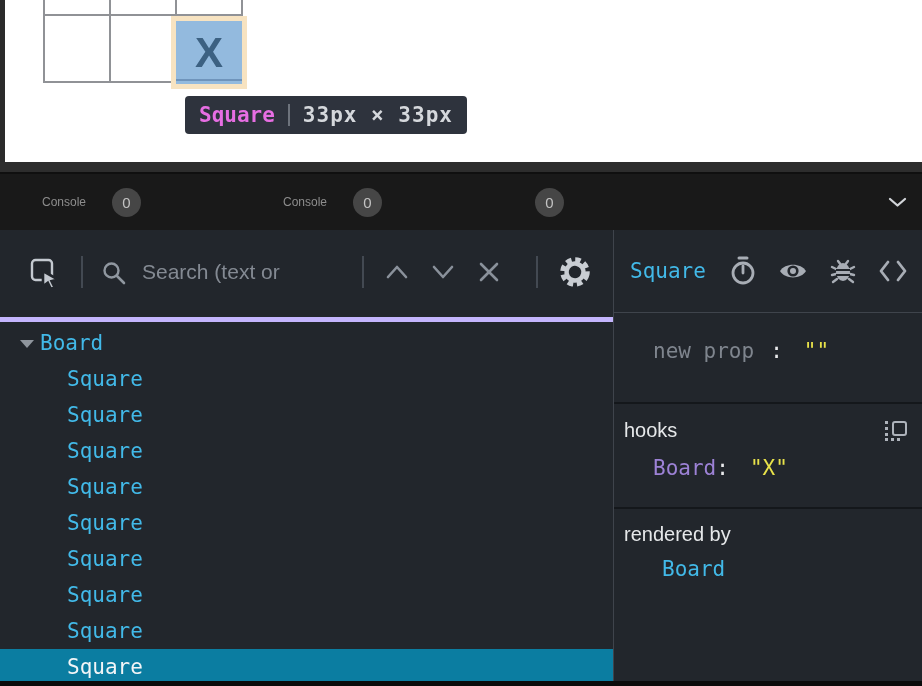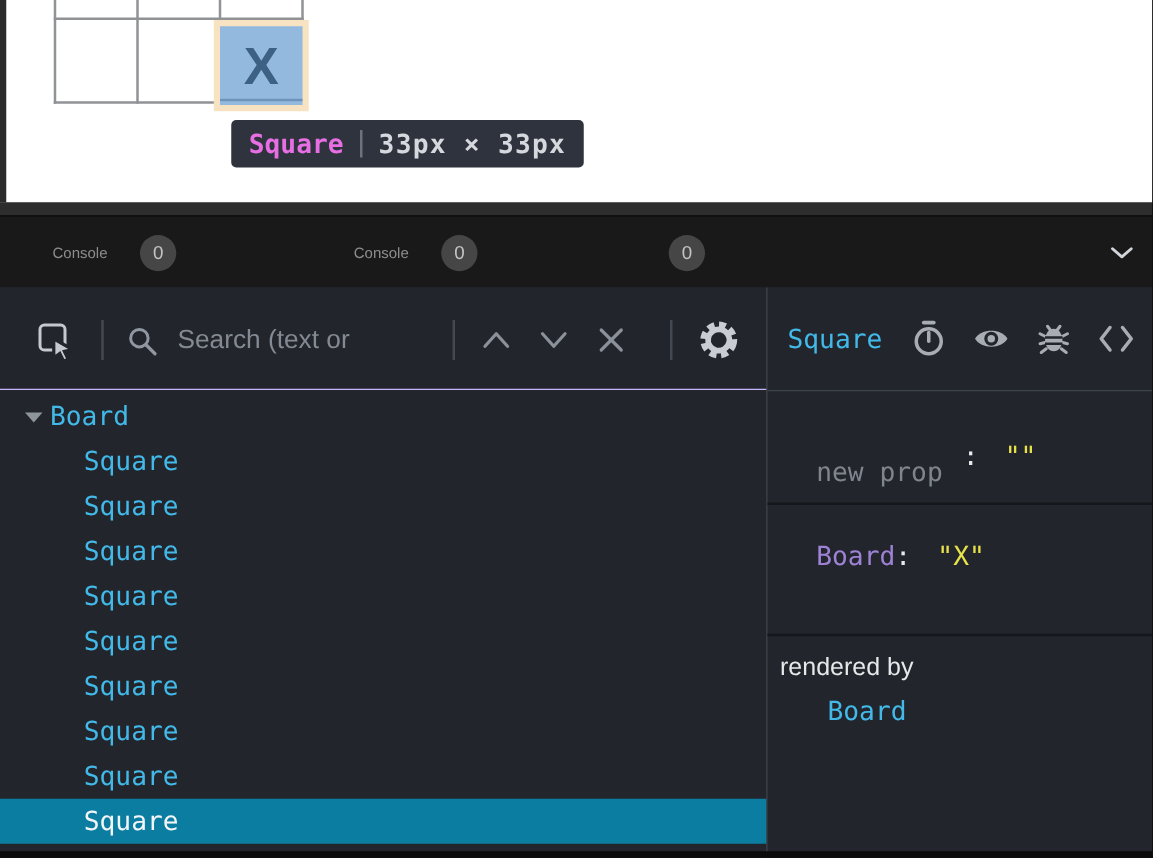--- a/index.html
+++ b/index.html
@@ -45,21 +45,21 @@
     font-size:15px; display:flex; align-items:center; justify-content:center;
   }
   .tab-chevron { position:absolute; left:888px; top:23px; }
   
   .body { position:absolute; left:0; top:230px; width:922px; height:456px; display:flex; background:#22262c; }
   .left-panel { width:613px; height:100%; position:relative; }
   .vdivider { width:1px; height:100%; background:#3f444c; }
   .right-panel { flex:1; height:100%; position:relative; display:flex; flex-direction:column; }
   .bottom-strip { position:absolute; left:0; top:681px; width:922px; height:5px; background:#0b0b0b; z-index:9; }
   
-  .toolbar { position:relative; height:82px; border-bottom:1px solid #c4b5fd; }
+  .toolbar { position:relative; height:92px; border-bottom:5px solid #c4b5fd; }
   .tb { position:absolute; display:flex; align-items:center; justify-content:center; }
   .sep { position:absolute; top:26px; width:2px; height:32px; background:#434952; }
   .sep1 { left:81px; } .sep2 { left:362px; } .sep3 { left:536px; }
   .search-input {
     position:absolute; left:142px; top:22px; width:212px; height:40px;
     background:transparent; border:none; outline:none; color:#cfd3d9;
     font-family:"Liberation Sans",sans-serif; font-size:21px;
   }
   .search-input::placeholder { color:#848a93; opacity:1; }
   
@@ -82,21 +82,21 @@
   .icon-btn { display:flex; align-items:center; justify-content:center; }
   .section { position:relative; }
   .sec-props { height:89px; padding:13px 10px 0; }
   .sec-hooks { height:103px; padding:15px 10px 0; }
   .sec-rendered { flex:1; padding:14px 10px 0; }
   .sec-gap { height:2px; background:#14171b; }
   .sec-heading { font-size:20px; color:#e6e8ea; }
   .kv { font-family:"DejaVu Sans Mono", monospace; font-size:21px; display:flex; align-items:center; }
   .kv-props { margin-top:13px; padding-left:29px; }
   .kv-hooks { margin-top:14px; padding-left:29px; }
-  .key-gray { color:#7f858e;margin-top:27px; }
+  .key-gray { color:#7f858e; }
   .key-purple { color:#9d82d6; }
   .colon { color:#e9eaec; }
   .colon-spaced { margin-left:16px; }
   .val-yellow { color:#e8e24a; }
   .val-gap { margin-left:21px; }
   .hooks-head { display:flex; align-items:flex-start; justify-content:space-between; }
   .hook-icon { position:relative; width:22px; height:20px; margin:2px 5px 0 0; }
   .hook-icon .sq { position:absolute; right:0; top:0; width:15px; height:15px; border:2px solid #aeb3bb; border-radius:3px; }
   .hook-icon::before { content:""; position:absolute; left:0; top:0; height:15px; width:0; border-left:3px dotted #aeb3bb; }
   .hook-icon::after { content:""; position:absolute; left:0; bottom:0; width:15px; height:0; border-top:3px dotted #aeb3bb; }
@@ -278,20 +278,26 @@
       <div class="section sec-props">
         <div class="kv kv-props">
           <span class="key-gray">new prop</span>
           <span class="colon colon-spaced">:</span>
           <span class="val-yellow val-gap">""</span>
         </div>
       </div>
       <div class="sec-gap"></div>
 
       <div class="section sec-hooks">
+        <div class="hooks-head">
+          <div class="sec-heading">hooks</div>
+          <div class="hook-icon">
+              <div class="sq"></div>
+            </div>
+        </div>
         <div class="kv kv-hooks">
           <span class="key-purple">Board</span>
           <span class="colon">:</span>
           <span class="val-yellow val-gap">"X"</span>
         </div>
       </div>
       <div class="sec-gap"></div>
 
       <div class="section sec-rendered">
         <div class="sec-heading">rendered by</div>

